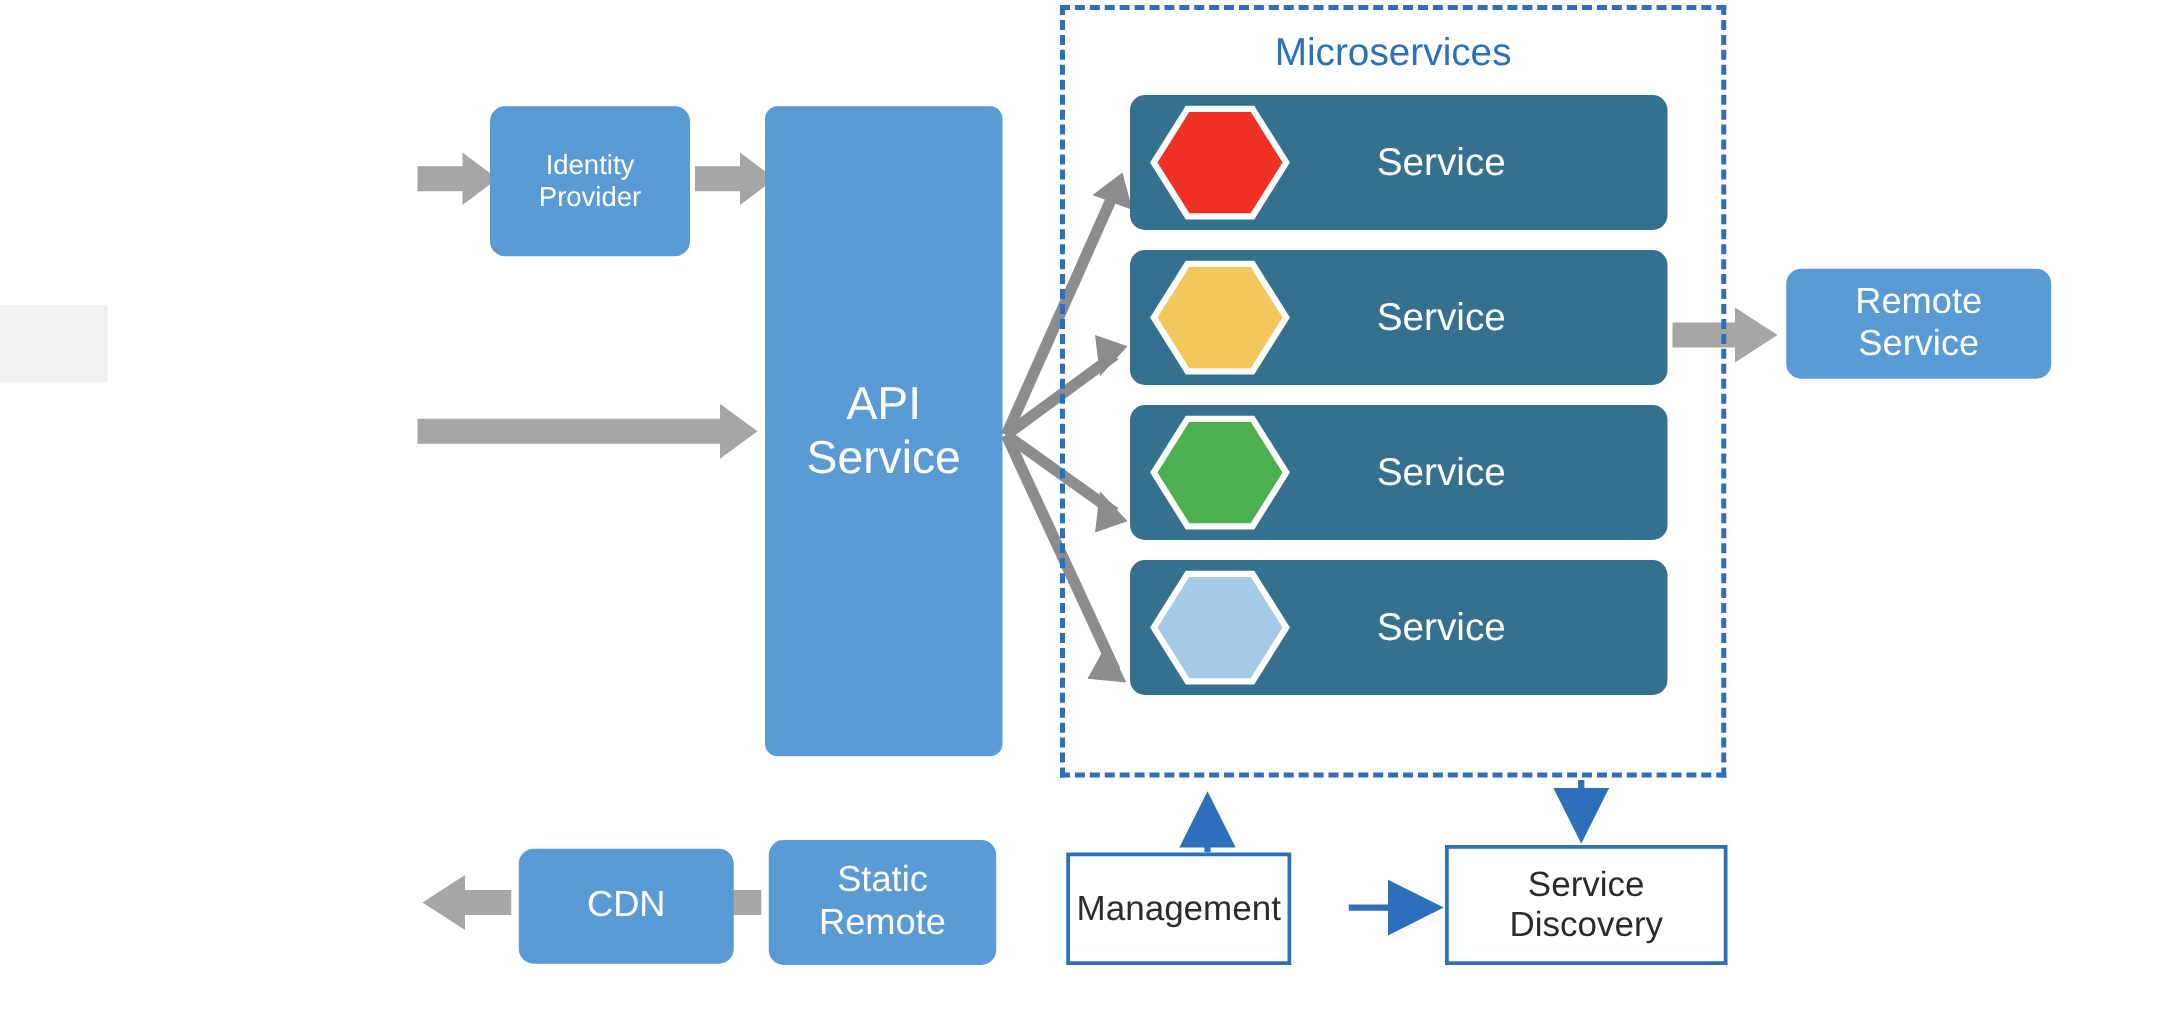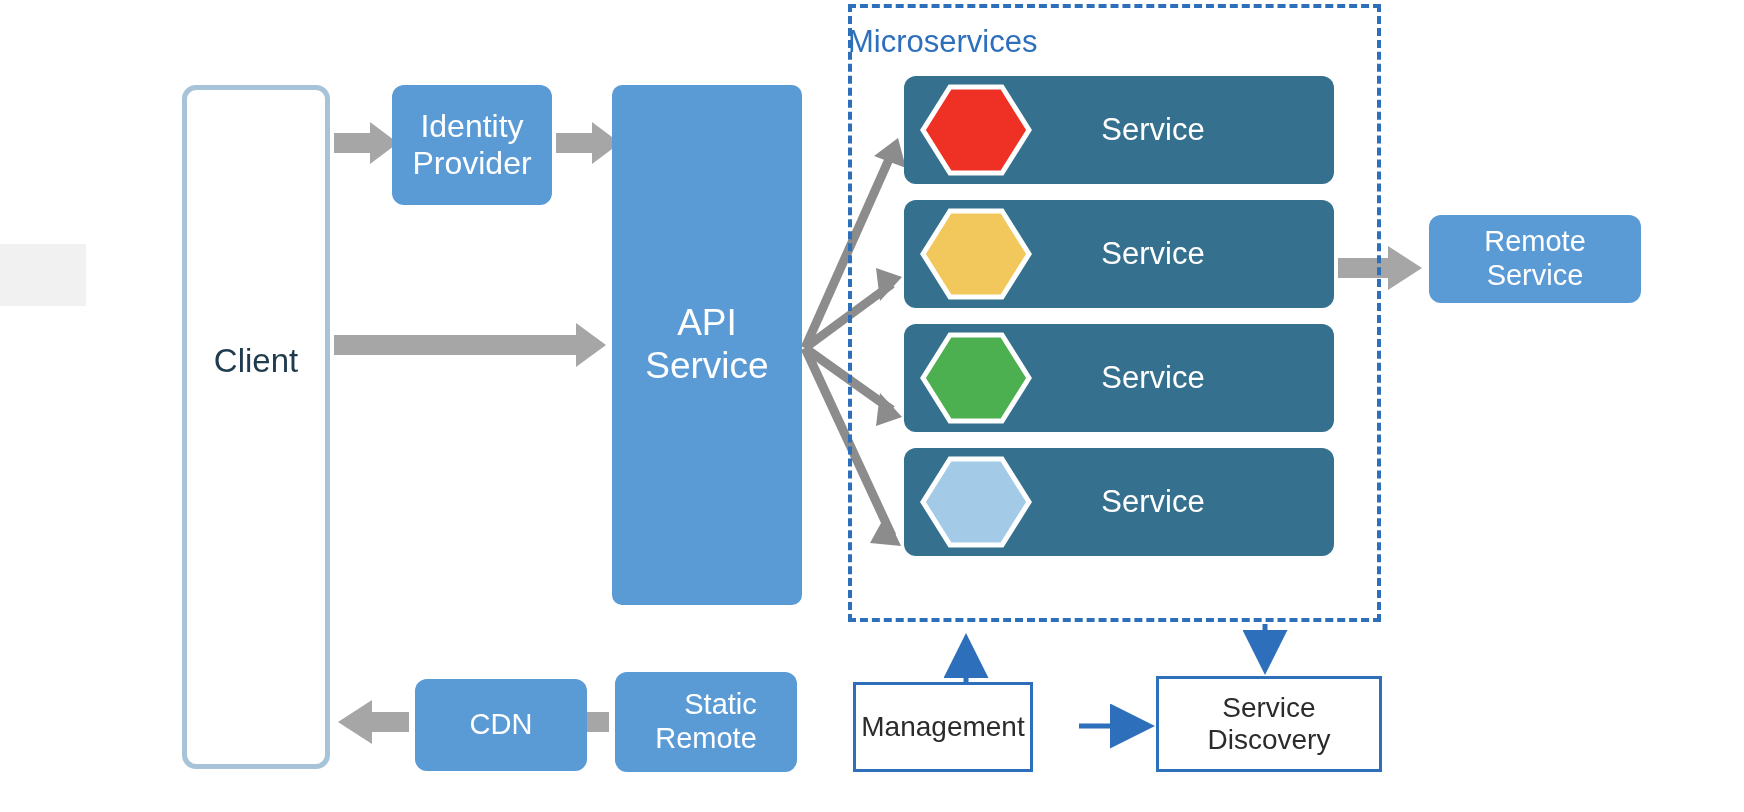--- a/index.html
+++ b/index.html
@@ -51,21 +51,21 @@
     color: #1f3b4d;
     font-size: 33px;
   }
   #client-box .label { transform: translateY(-66px); }
 
   
   .blue-node {
     background: #5b9bd5;
     color: #ffffff;
     border-radius: 12px;
-    font-size: 32px;
+    font-size: 22px;
   }
 
   #identity-provider {
     left: 392px;
     top: 85px;
     width: 160px;
     height: 120px;
   }
   #api-gateway {
     left: 612px;
@@ -81,21 +81,20 @@
     width: 172px;
     height: 92px;
     font-size: 29px;
   }
   #static-content {
     left: 615px;
     top: 672px;
     width: 182px;
     height: 100px;
     font-size: 29px;
-    text-align: right;
   }
   #remote-service {
     left: 1429px;
     top: 215px;
     width: 212px;
     height: 88px;
     font-size: 29px;
   }
 
   
@@ -107,20 +106,21 @@
     height: 618px;
     border: 4px dashed #2e6fbb;
     box-sizing: border-box;
     background: transparent;
   }
   #microservices-title {
     position: absolute;
     left: 848px;
     top: 24px;
     width: 533px;
+    text-align: center;
     color: #2e6fbb;
     font-size: 31px;
   }
 
   
   .service-row {
     position: absolute;
     left: 904px;
     width: 430px;
     height: 108px;
@@ -245,23 +245,20 @@
 
     <g>
       <line x1="1079" y1="726" x2="1148" y2="726" stroke="#2e6fbb" stroke-width="5" marker-end="url(#blueArrow)"></line>
     </g>
 
     <g>
       <line x1="1265" y1="624" x2="1265" y2="668" stroke="#2e6fbb" stroke-width="5" marker-end="url(#blueArrow)"></line>
     </g>
   </svg>
 
-  <div class="node" id="client-box">
-    <span class="label">Client</span>
-  </div>
 
   <div class="node blue-node" id="identity-provider">
     <span>
       <span>Identity</span><br>
       <span>Provider</span>
     </span>
   </div>
 
   <div class="node blue-node" id="api-gateway">
     <span>

